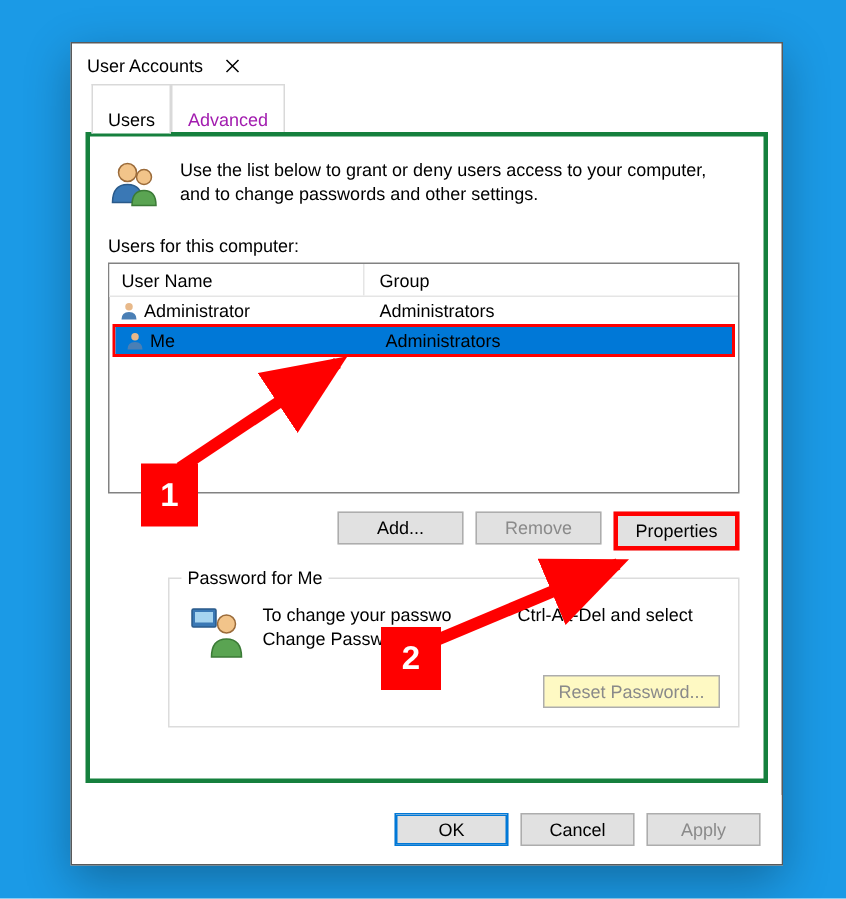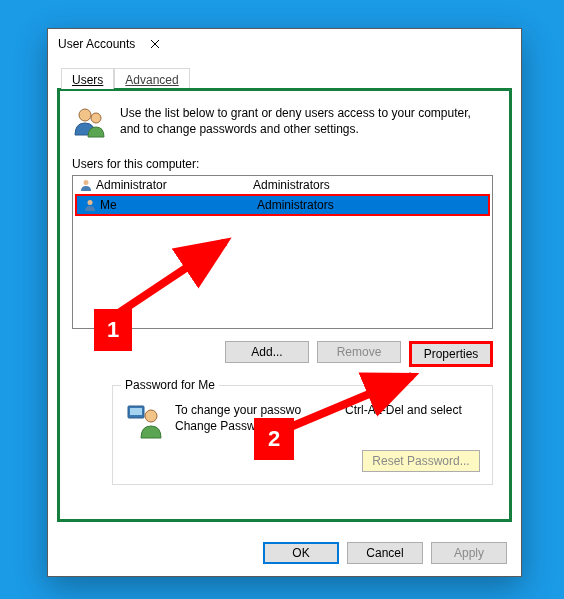--- a/index.html
+++ b/index.html
@@ -44,29 +44,28 @@
   .tabs {
     display: flex;
     align-items: flex-end;
     height: 22px;
     position: relative;
     margin-left: 4px;
   }
   .tab {
     border: 1px solid #d9d9d9;
     border-bottom: none;
-    padding: 4px 10px 2px 10px;
+    padding: 16px 10px 2px 10px;
     background: #fff;
     font-size: 12px;
     position: relative;
     margin-right: 0px;
-    text-decoration: underline;
   }
   .tab.active { z-index: 2; background:#fff; }
-  .tab.inactive { background:#fff; color:#404040; }
+  .tab.inactive { background:#fff; color:#a21caf; }
   .tabpanel {
     border: 3px solid #15803d;
     position: absolute;
     left: 0; right: 0;
     top: 21px;
     bottom: 0;
     padding: 14px 16px 14px 12px;
   }
   .intro-row { display:flex; gap:12px; margin-bottom:18px; }
   .users-icon {
@@ -215,20 +214,24 @@
             <circle cx="24" cy="13" r="5" fill="#f2c48a" stroke="#9b6b3a"></circle>
             <path d="M16 32 Q16 22 24 22 Q32 22 32 32 Z" fill="#5aa452" stroke="#3b7a36"></path>
           </svg>
         </div>
         <div class="intro-text">Use the list below to grant or deny users access to your computer, and to change passwords and other settings.</div>
       </div>
 
       <div class="list-label">Users for this computer:</div>
 
       <div class="list-box">
+        <div class="list-header">
+          <div class="col-name">User Name</div>
+          <div class="col-group">Group</div>
+        </div>
         <div class="list-body">
           <div class="list-row">
             <div class="cell-name">
               <span class="userpic">
                 <svg width="14" height="14" viewBox="0 0 14 14">
                     <circle cx="7" cy="4.5" r="2.5" fill="#e8b98a"></circle>
                     <path d="M2 13 Q2 8 7 8 Q12 8 12 13 Z" fill="#4a7fb5"></path>
                   </svg>
               </span>
               <span>Administrator</span>

